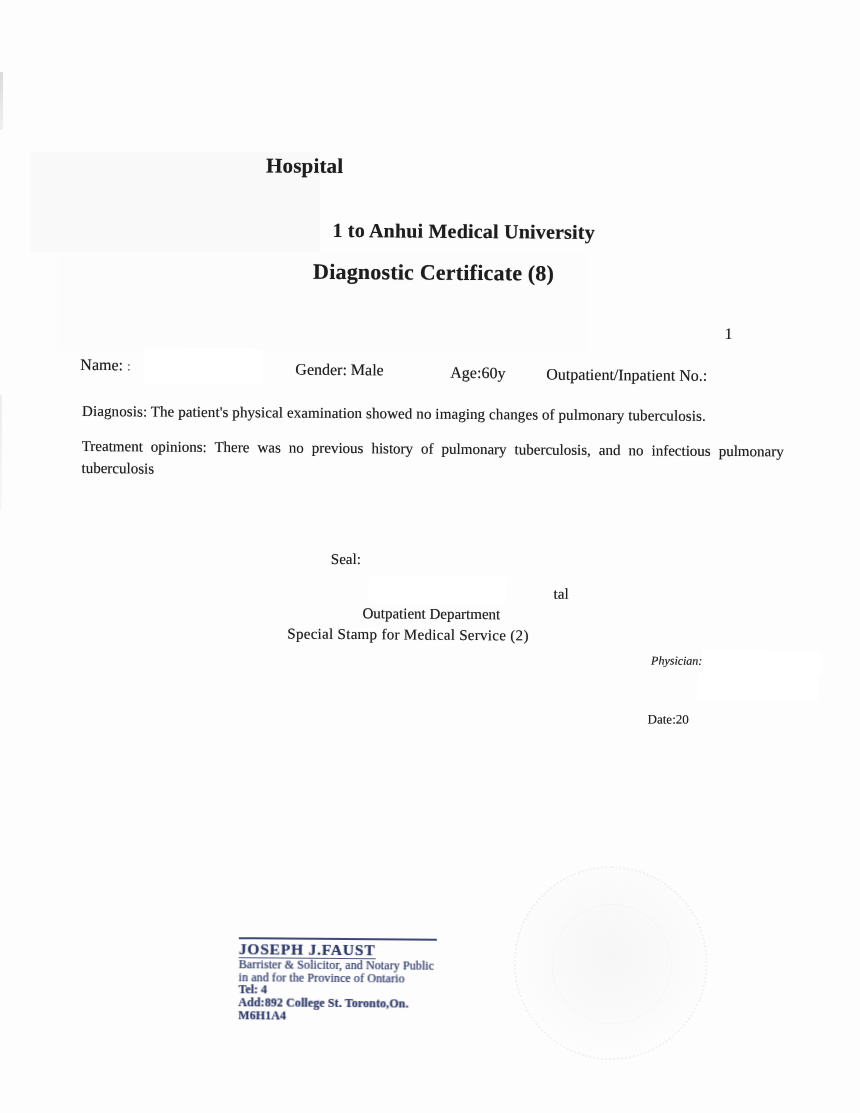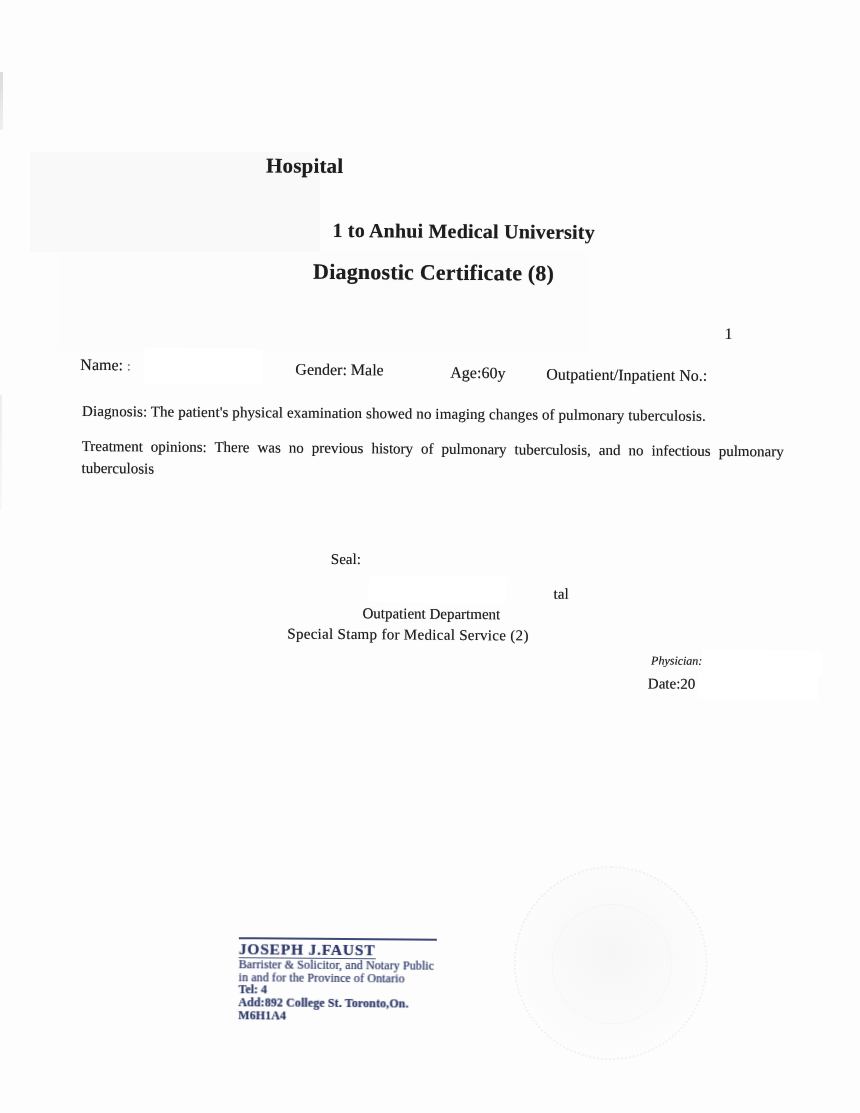--- a/index.html
+++ b/index.html
@@ -74,21 +74,21 @@
   .treat-l2 { text-align: left; }
 
   
   .seal-label { left: 334px; top: 549px; font-size: 15px; }
   .seal-frag  { left: 513px; top: 582px; font-size: 15px; margin-left: 44px; }
   .seal-dept  { left: 366px; top: 603px; font-size: 15px; }
   .seal-stamp { left: 291px; top: 624px; font-size: 15px; letter-spacing: 0.3px; }
 
   
   .phys { left: 655px; top: 649px; font-size: 12px; font-style: italic; }
-  .date { left: 652px; top: 671px; font-size: 15px; }
+  .date { left: 652px; top: 707px; font-size: 13px; }
 
   
   .ghost-stamp {
     position: absolute; left: 520px; top: 862px; width: 190px; height: 190px;
     border-radius: 50%;
     border: 2px dotted rgba(175,178,190,0.14);
     background: radial-gradient(circle at 50% 45%, rgba(185,188,198,0.10), rgba(185,188,198,0.03) 55%, transparent 72%);
   }
   .ghost-inner {
     position: absolute; left: 36px; top: 36px; width: 118px; height: 118px;

